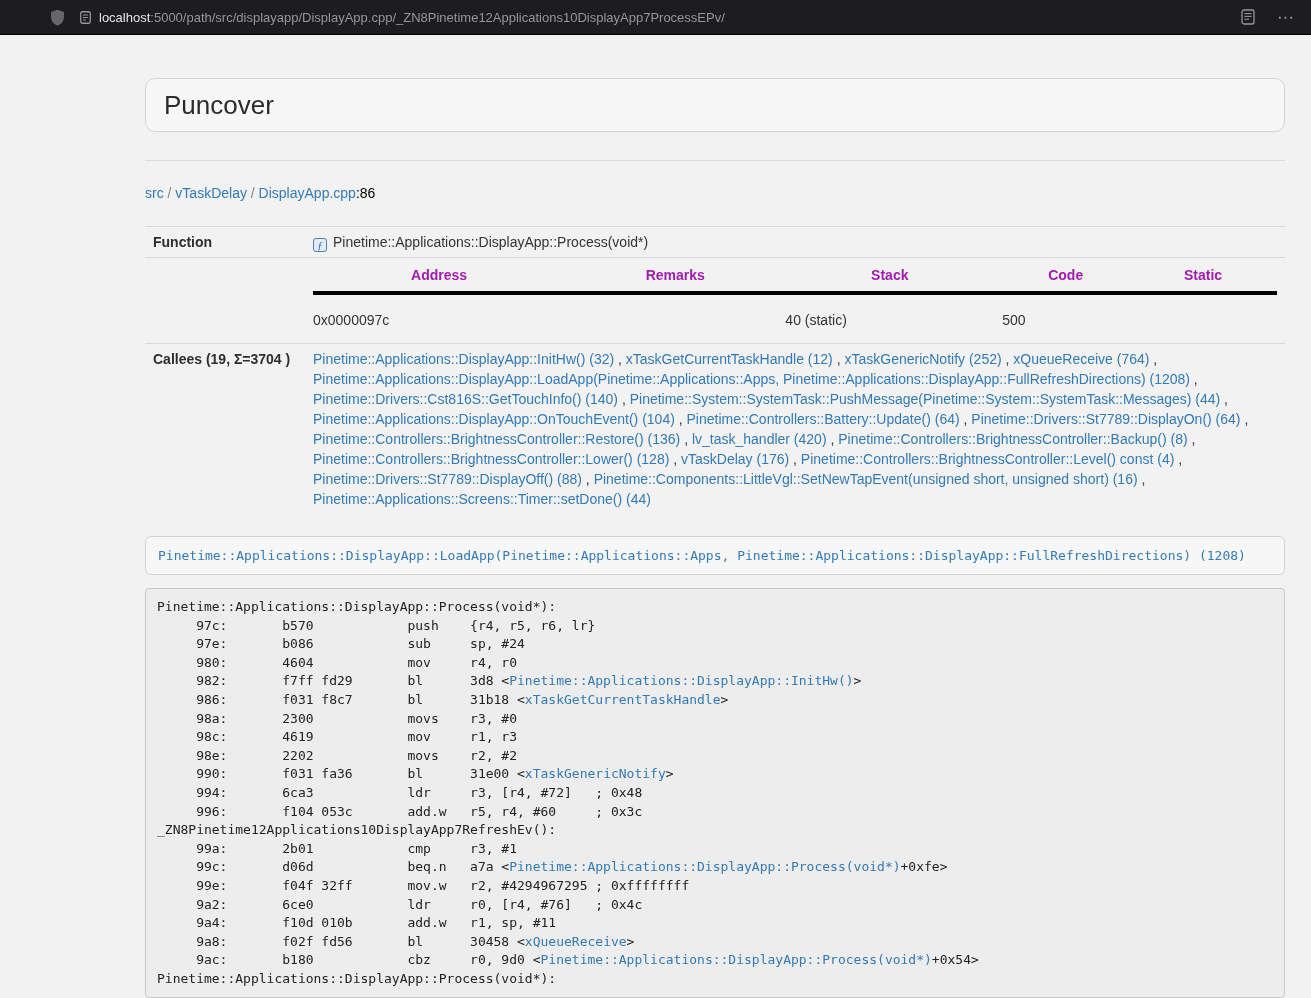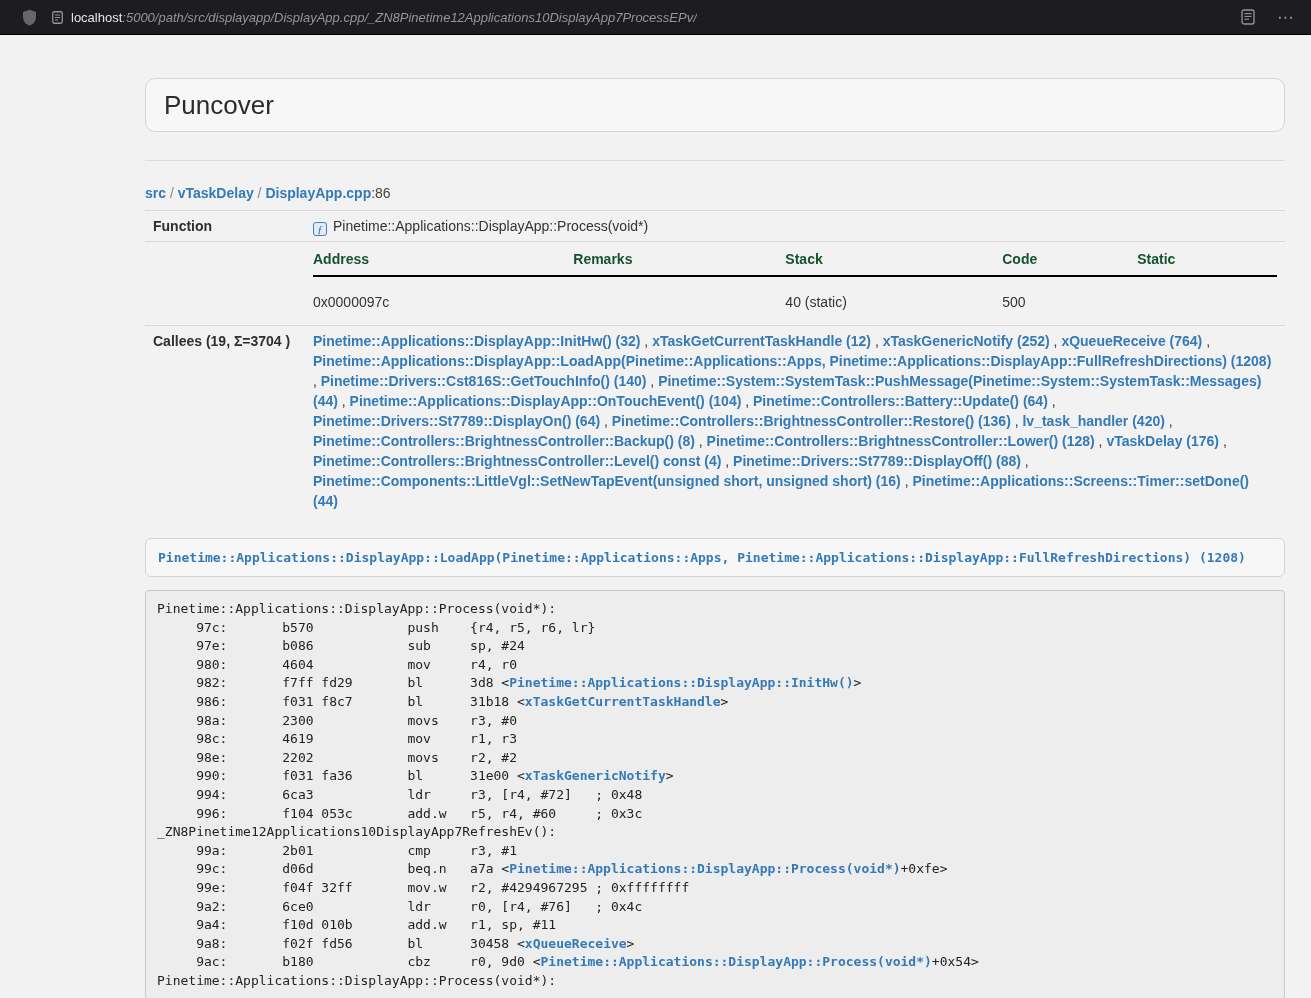--- a/index.html
+++ b/index.html
@@ -3,67 +3,67 @@
 <meta charset="utf-8">
 <style>
   * { margin:0; padding:0; box-sizing:border-box; }
   html, body { width:1311px; height:998px; overflow:hidden; }
   body {
     background:#f2f2f3;
     font-family:"Liberation Sans", sans-serif;
     font-size:14px;
     color:#333;
   }
-  a { color:#337ab7; text-decoration:none; cursor:pointer;font-weight:bold; }
+  a { color:#337ab7; text-decoration:none; cursor:pointer; }
 
   
   .browser-bar {
     height:35px; background:#1d1d1f; border-bottom:1px solid #000;
-    display:flex; align-items:center;
+    display:flex; align-items:center;padding-left:28px;
   }
   .shield-wrap { display:flex; margin:0 15px 0 22px; }
   .url-area { display:flex; align-items:center; flex:1; min-width:0; font-size:13px; }
   .page-ico-wrap { display:flex; margin-right:8px; }
   .url-host { color:#e6e6e8; white-space:nowrap; }
-  .url-rest { color:#96969b; white-space:nowrap; overflow:hidden;font-style:italic; }
+  .url-rest { color:#96969b; white-space:nowrap; overflow:hidden; }
   .bar-right { display:flex; align-items:center; gap:22px; margin:0 16px 0 20px; }
   .overflow-glyph { color:#96969b; font-size:17px; line-height:1; letter-spacing:1px; }
 
   
   .container { width:1140px; margin-left:145px; }
   .jumbotron {
     margin-top:43px; background:#f7f7f8; border:1px solid #d4d4d7;
     border-radius:10px; padding:12px 18px;
   }
   .jumbotron h1 { font-size:26px; font-weight:400; color:#2b2b2e; line-height:28px; }
   hr.divider { border:0; border-top:1px solid #dcdcde; margin-top:28px; }
 
   .breadcrumb { margin-top:22px; font-size:14px; line-height:20px; }
   .breadcrumb .sep { color:#888; }
-  .bc-suffix { color:#404040;text-align:right; }
+  .bc-suffix { color:#000000;text-align:right; }
 
-  table.fn-table { width:100%; border-collapse:collapse; margin-top:7px; font-size:14px; }
+  table.fn-table { width:100%; border-collapse:collapse; margin-top:23px; font-size:14px; }
   .fn-table > tbody > tr > th,
   .fn-table > tbody > tr > td {
     border-top:1px solid #d9d9db; padding:5px 8px;
     vertical-align:top; text-align:left; line-height:20px;
   }
   th.row-label { width:160px; font-weight:bold; white-space:nowrap; padding-right:2px; color:#2e2e30; }
 
   .fn-icon {
     display:inline-flex; align-items:center; justify-content:center;
     width:14px; height:14px; border:1px solid #4d7fb5; border-radius:3px;
     background:#e3edf8; color:#2e6da4; font-size:11px; font-style:italic;
     font-family:"Liberation Serif", serif; vertical-align:-2px; margin-right:6px;
   }
 
   table.sub-table { width:100%; border-collapse:collapse; }
   .sub-table th {
-    font-weight:bold; text-align:left; border-bottom:2px solid #000000;
-    padding:2px 8px 6px 0; line-height:20px; color:#14532d;
+    font-weight:bold; text-align:center; border-bottom:4px solid #000000;
+    padding:2px 8px 6px 0; line-height:20px; color:#a21caf;
   }
   .sub-table td { padding:15px 8px 8px 0; line-height:20px; }
   .w-address { width:27%; } .w-remarks { width:22%; } .w-stack { width:22.5%; }
   .w-code { width:14%; } .w-static { width:14.5%; }
 
   td.callees-cell { line-height:20px; }
   .sep-comma { color:#333; }
 
   .symbol-box {
     margin-top:22px; background:#f7f7f8; border:1px solid #d4d4d7; border-radius:6px;

